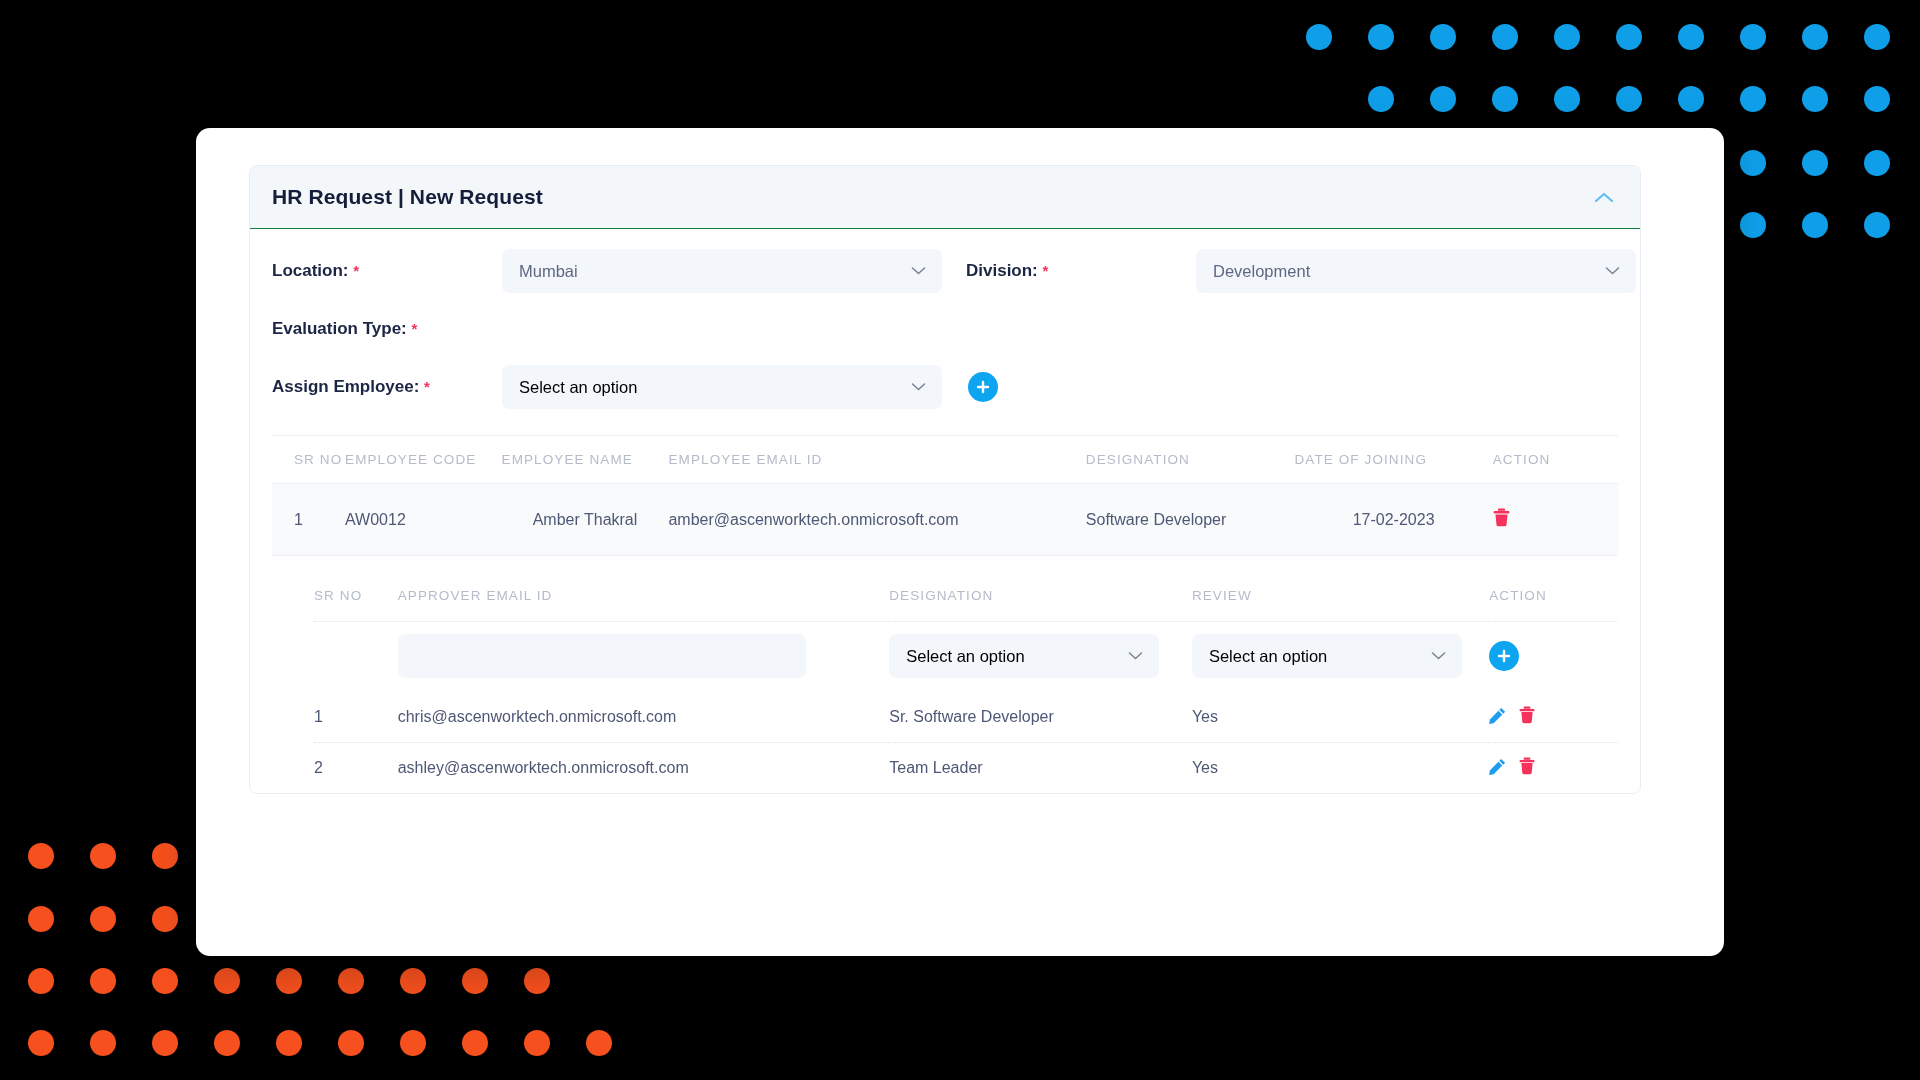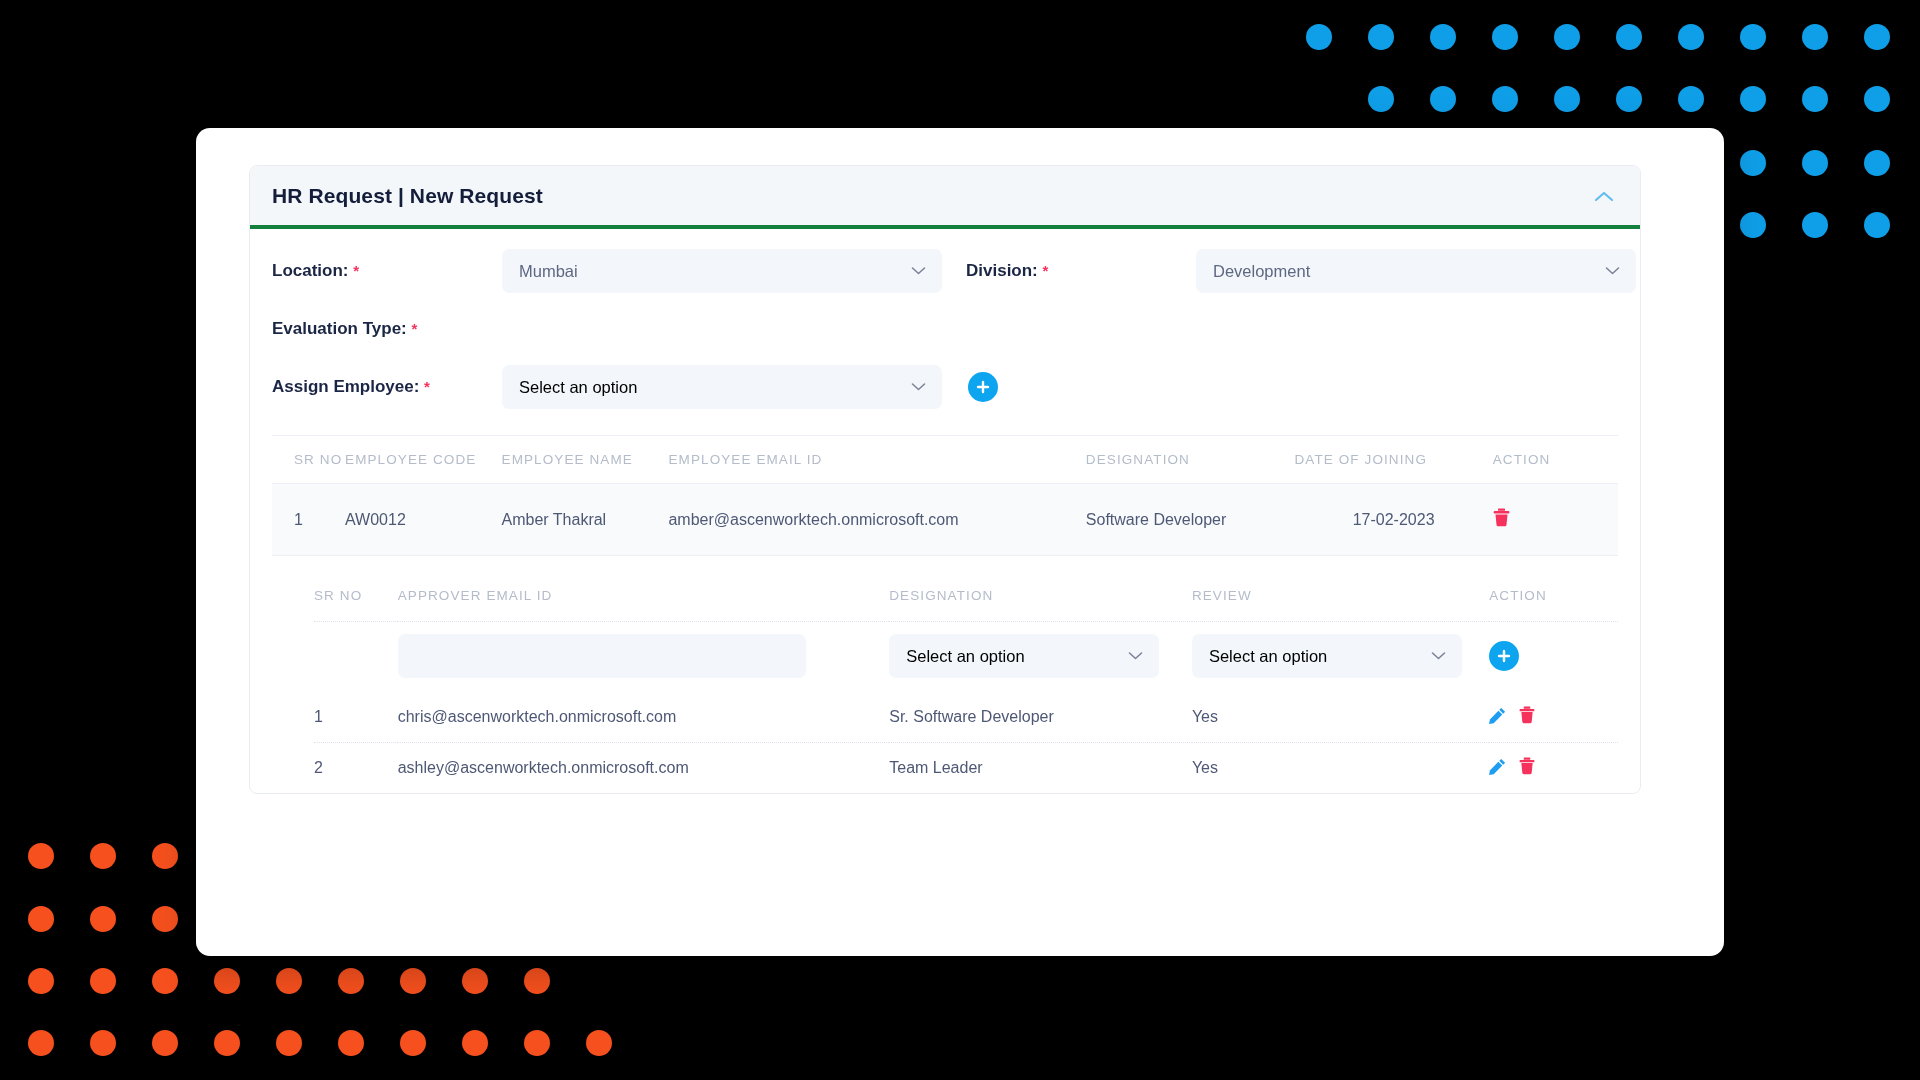--- a/index.html
+++ b/index.html
@@ -44,21 +44,21 @@
     width: 1392px;
     background: #ffffff;
     border: 1px solid #e9edf3;
     border-radius: 8px;
     overflow: hidden;
   }
 
   #panel-header {
     height: 63px;
     background: #f3f7fa;
-    border-bottom: 4px solid #15803d;
+    border-bottom: 1px solid #15803d;
     display: flex;
     align-items: center;
     justify-content: space-between;
     padding: 0 26px 0 22px;
   }
   #panel-title {
     font-size: 21px;
     font-weight: bold;
     color: #141d39;
     letter-spacing: 0.1px;
@@ -140,21 +140,21 @@
   }
   #employee-table tbody td {
     font-size: 16px;
     color: #4e5875;
     padding: 24px 0;
     background: #f8fafc;
     border-bottom: 1px solid #eceff4;
   }
   .c-sr   { width: 70px;  padding-left: 22px !important; }
   .c-code { width: 150px; margin-left: 24px; }
-  .c-name { width: 160px; }
+  .c-name { width: 160px; text-align: center; }
   .c-mail { width: 400px; }
   .c-desg { width: 200px; }
   .c-doj  { width: 190px; text-align: center; }
   .c-act  { width: 120px; }
 
   .trash-btn { cursor: pointer; display: inline-flex; }
   .pencil-btn { cursor: pointer; display: inline-flex; margin-right: 8px; }
 
   
   #approver-wrap { padding: 0 0 0 42px; }

